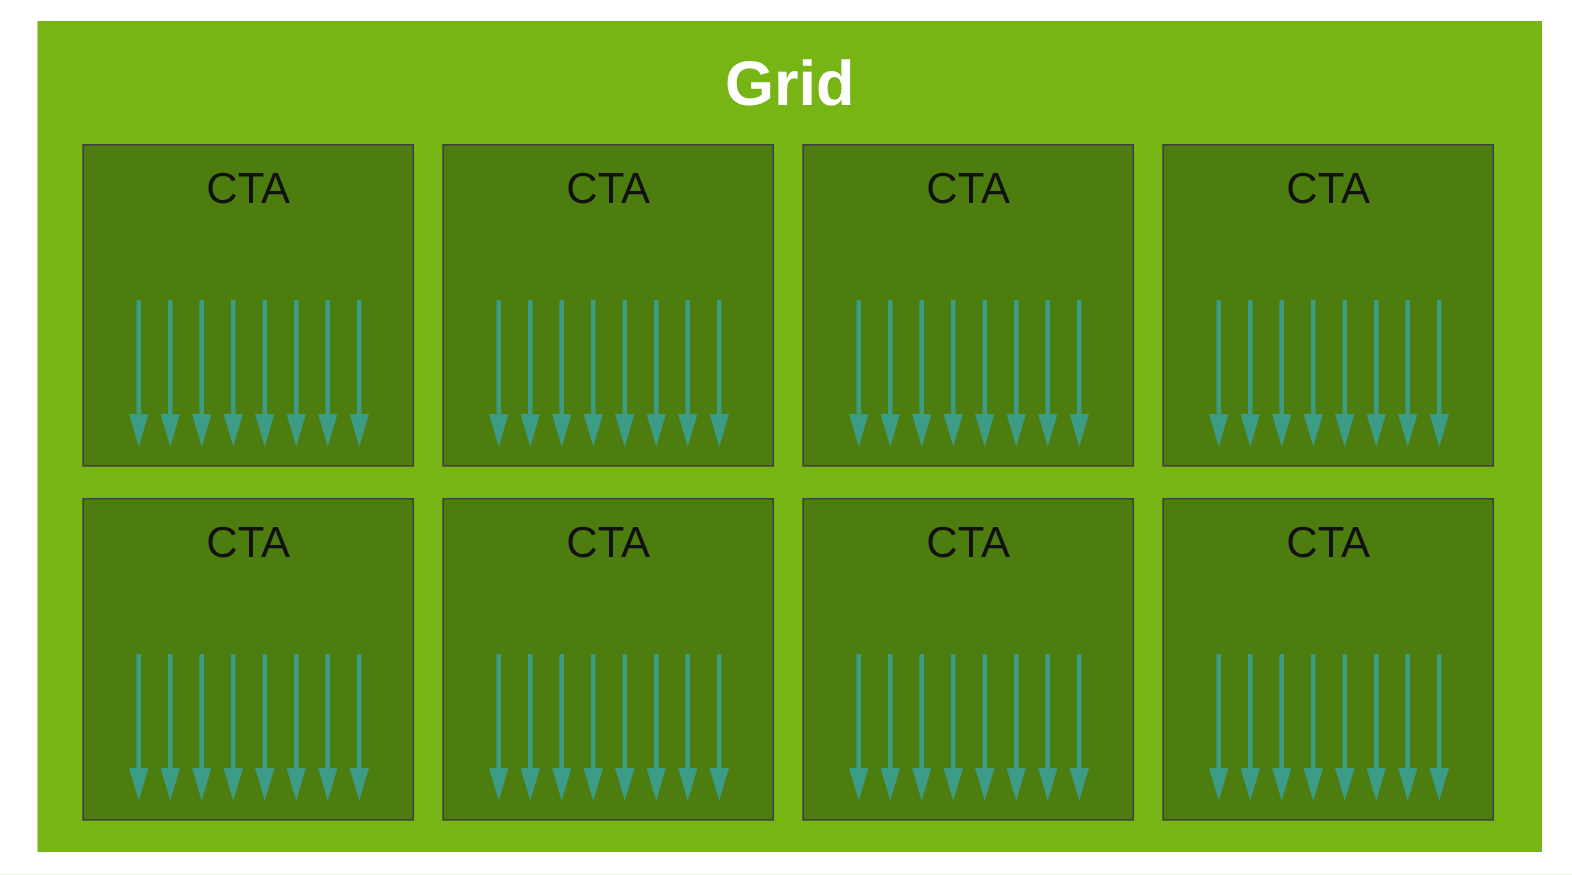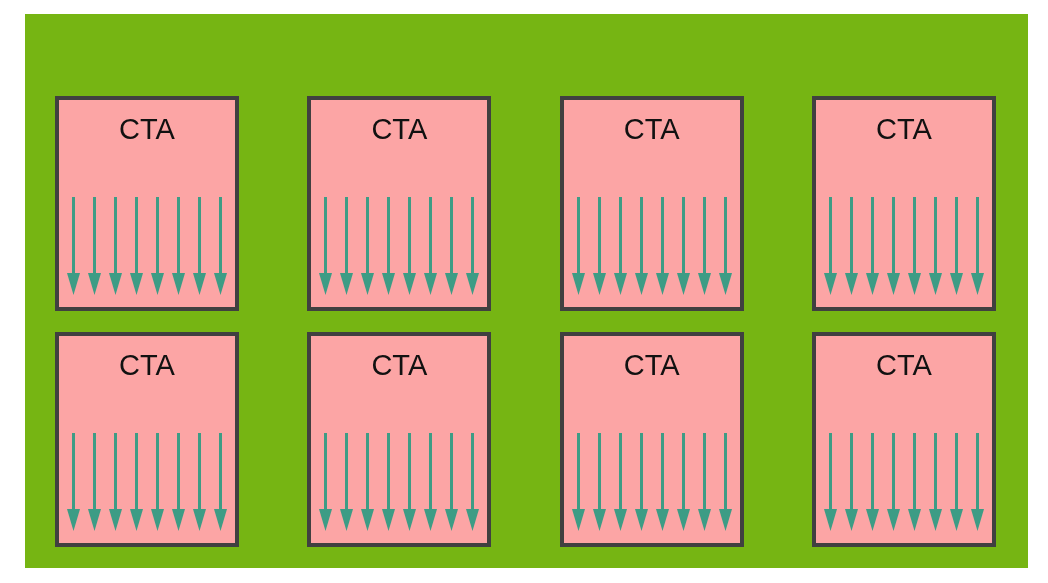--- a/index.html
+++ b/index.html
@@ -55,24 +55,24 @@
     width: 941px;
     height: 215px;
     display: flex;
     justify-content: space-between;
   }
   #cta-row-0 { top: 82px; }
   #cta-row-1 { top: 318px; }
 
   .cta-box {
     position: relative;
-    width: 184px;
+    width: 221px;
     height: 215px;
-    background: #fca5a5;
-    border: 4px solid #404040;
+    background: #4d7c0f;
+    border: 1px solid #404040;
     box-sizing: border-box;
   }
 
   .cta-label {
     position: absolute;
     left: 0;
     top: 12px;
     width: 100%;
     text-align: center;
     color: #111111;
@@ -102,20 +102,21 @@
     height: 98px;
   }
 </style>
 </head>
 <body>
 
 <div id="canvas">
 
   <div id="grid-panel">
 
+    <div id="grid-title">Grid</div>
 
     <div class="cta-row" id="cta-row-0">
         <div class="cta-box">
           <div class="cta-label">CTA</div>
           <div class="thread-arrows">
             <svg class="thread-arrow" viewBox="0 0 13 98">
               <rect x="5" y="0" width="3" height="78" fill="#3d9c85"></rect>
               <polygon points="0,76 13,76 6.5,98" fill="#3d9c85"></polygon>
             </svg>
             <svg class="thread-arrow" viewBox="0 0 13 98">

